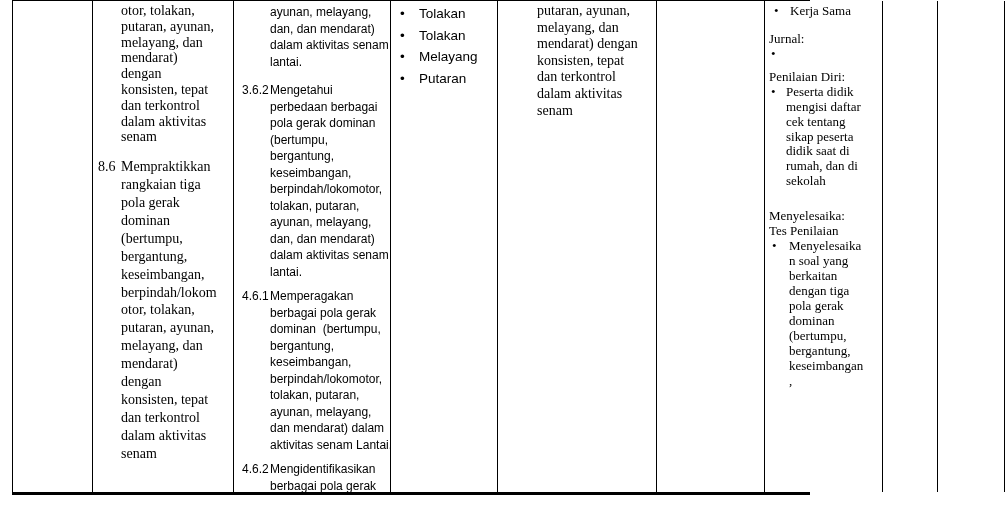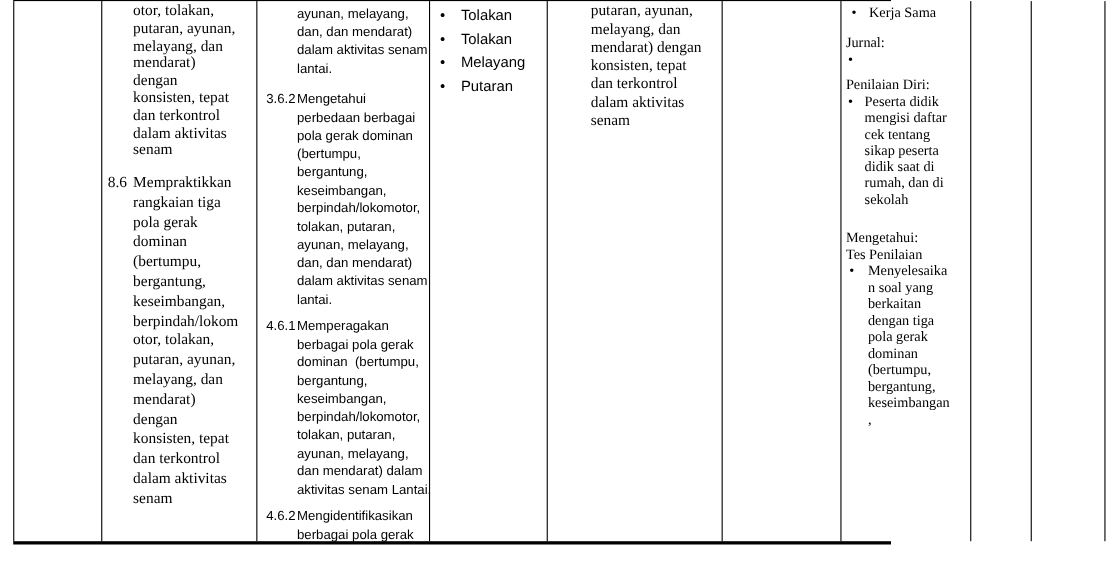--- a/index.html
+++ b/index.html
@@ -179,21 +179,21 @@
       <div class="pd">
         <span class="b">•</span>
         <div class="lines">Peserta didik
 mengisi daftar
 cek tentang
 sikap peserta
 didik saat di
 rumah, dan di
 sekolah</div>
       </div>
-      <div class="hline">Mengetahui:</div>
+      <div class="hline">Menyelesaika:</div>
       <div class="hline">Tes Penilaian</div>
       <div class="tb">
         <span class="b">•</span>
         <div class="lines">Menyelesaika
 n soal yang
 berkaitan
 dengan tiga
 pola gerak
 dominan
 (bertumpu,

